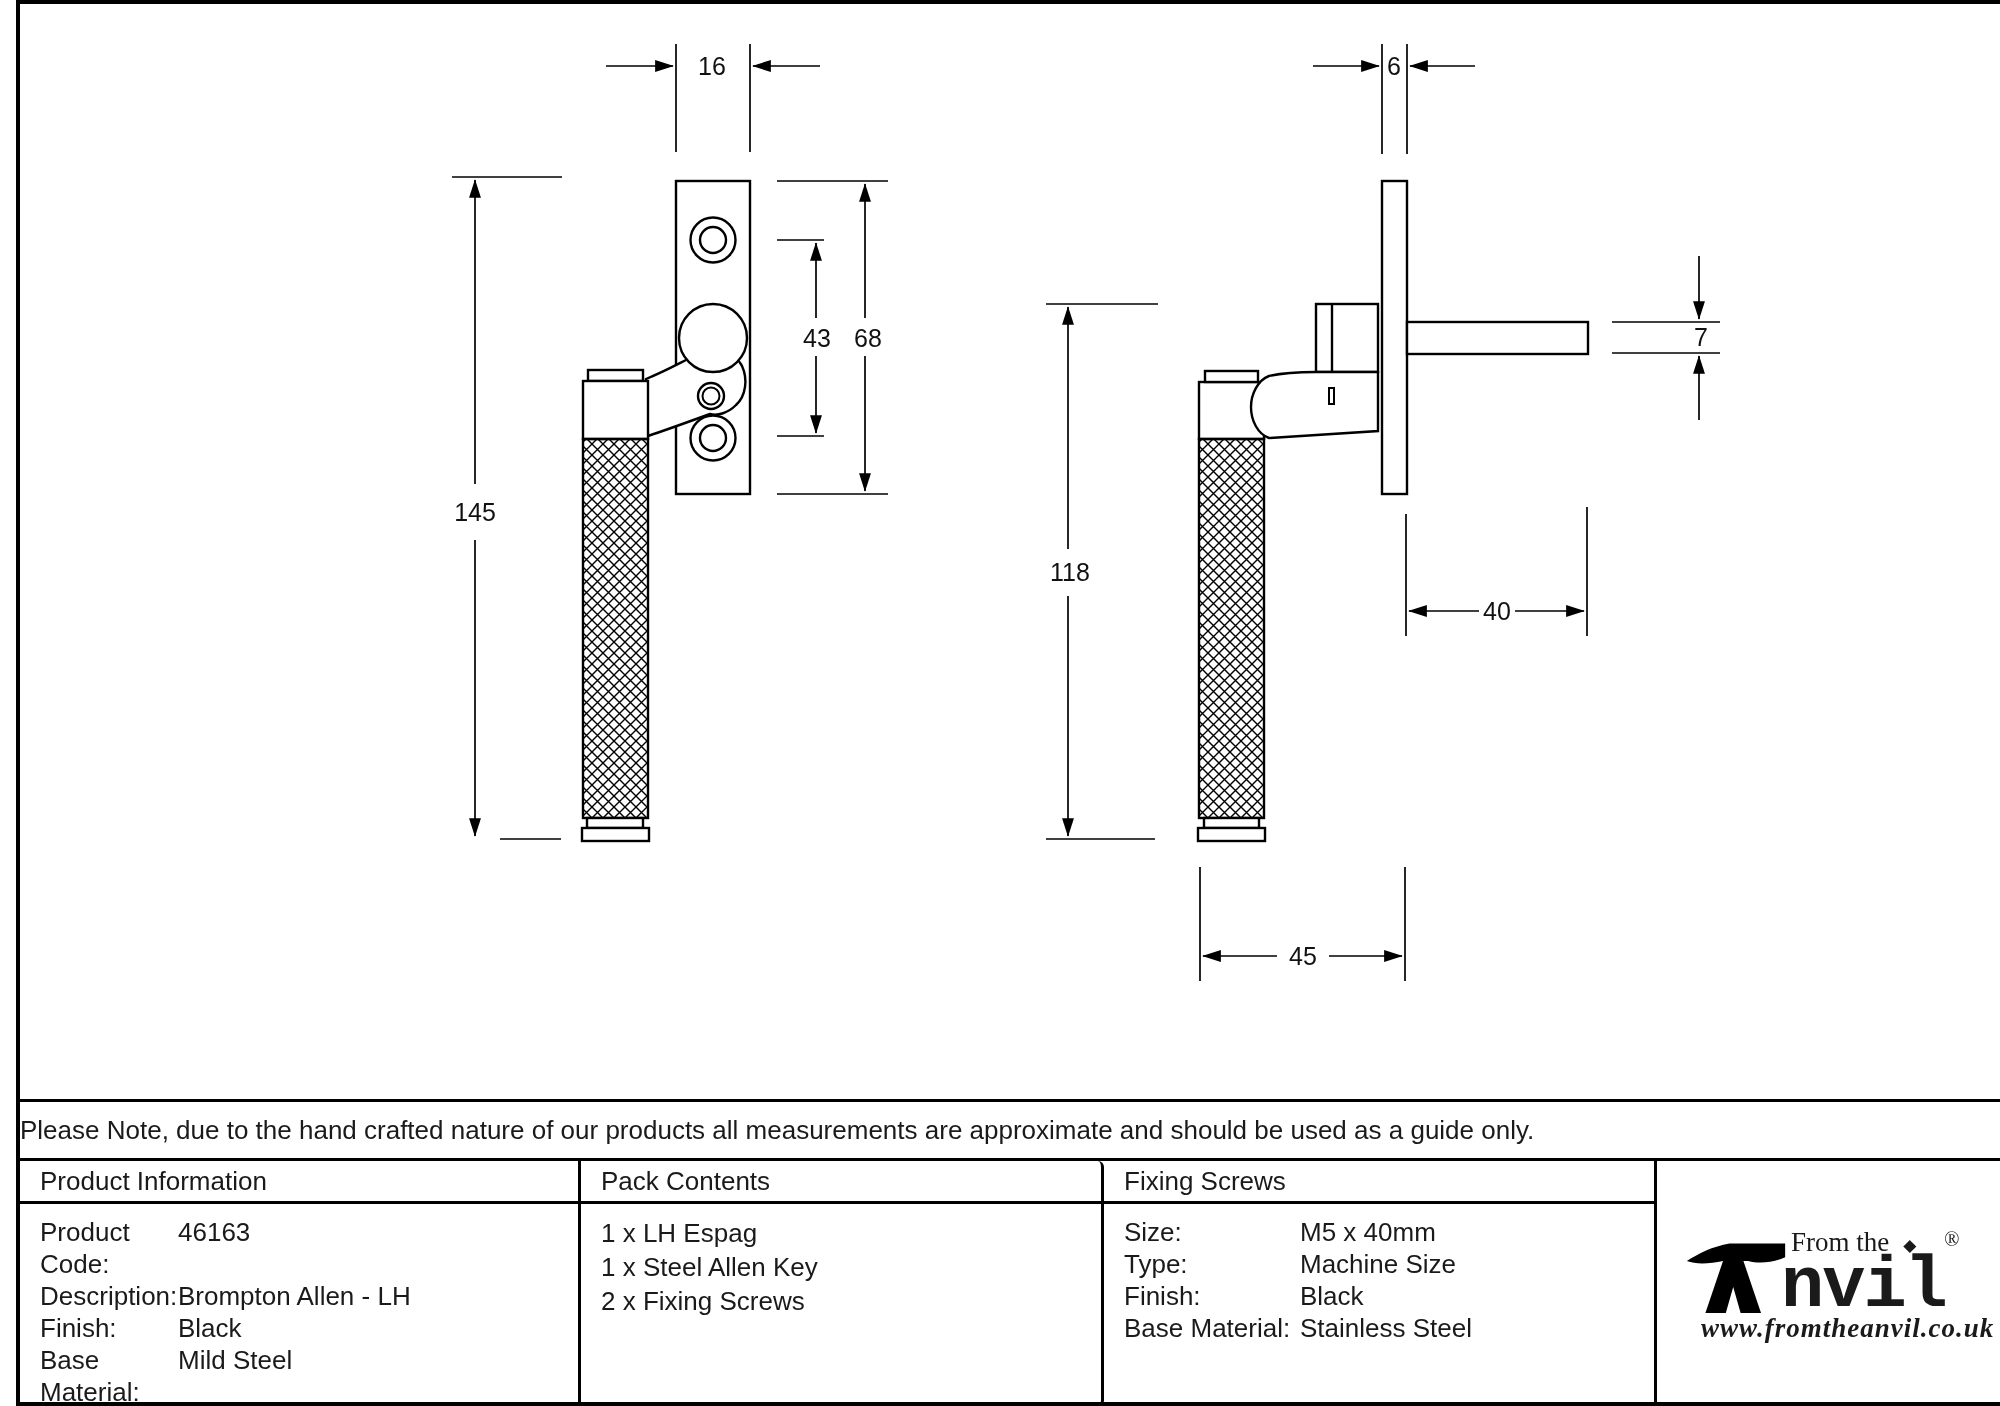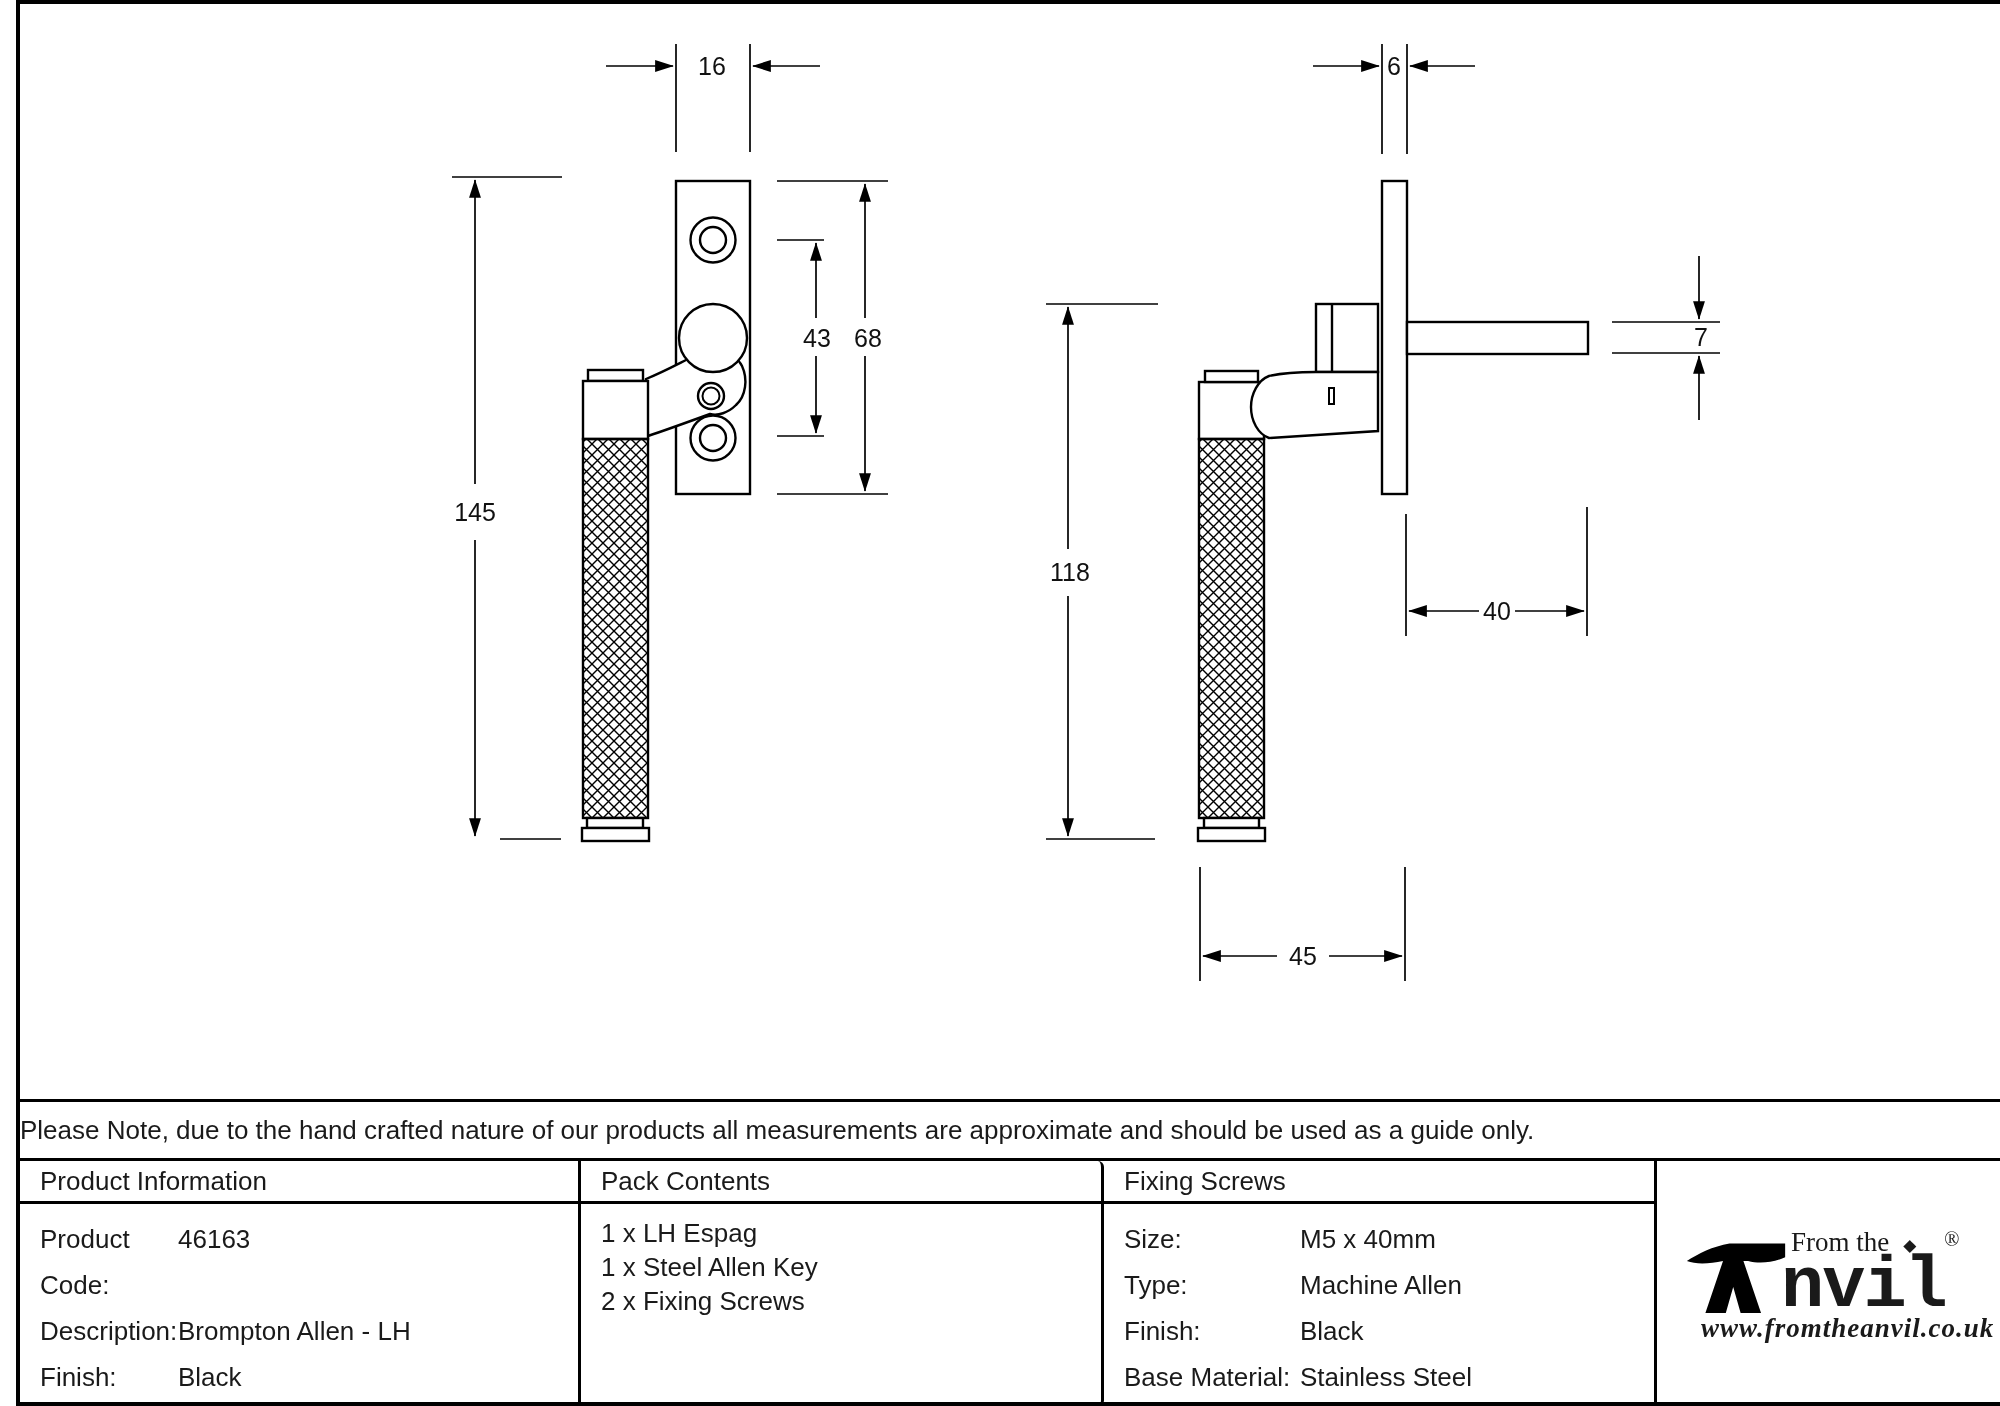--- a/index.html
+++ b/index.html
@@ -37,21 +37,21 @@
   .col-logo{width:352px;border-right:none;position:relative;}
   .col-header{
     box-sizing:border-box;
     height:43px;
     border-bottom:3px solid #000;
     display:flex;align-items:center;
     padding-left:20px;
     font-size:26px;
   }
   .col-body{padding:12px 0 0 20px;font-size:26px;}
-  .kv-row{display:flex;line-height:46px;}
+  .kv-row{display:flex;line-height:32px;}
   .kv-label{flex:0 0 138px;}
   .col-fixing .kv-label{flex:0 0 176px;}
   .pc-item{line-height:34px;}
   
   .logo-wrap{position:absolute;left:0;top:0;width:100%;height:100%;}
   .logo-block{position:absolute;left:28px;top:66px;display:flex;}
   .anvil-icon-svg{width:102px;height:82px;margin-top:6px;}
   .logo-right{margin-left:-6px;}
   .logo-fromthe{
     font-family:"Liberation Serif",serif;
@@ -247,21 +247,21 @@
 
     <div class="col col-fixing">
       <div class="col-header">Fixing Screws</div>
       <div class="col-body">
         <div class="kv-row">
           <span class="kv-label">Size:</span>
           <span class="kv-value">M5 x 40mm</span>
         </div>
         <div class="kv-row">
           <span class="kv-label">Type:</span>
-          <span class="kv-value">Machine Allen</span>
+          <span class="kv-value">Machine Size</span>
         </div>
         <div class="kv-row">
           <span class="kv-label">Finish:</span>
           <span class="kv-value">Black</span>
         </div>
         <div class="kv-row">
           <span class="kv-label">Base Material:</span>
           <span class="kv-value">Stainless Steel</span>
         </div>
       </div>

